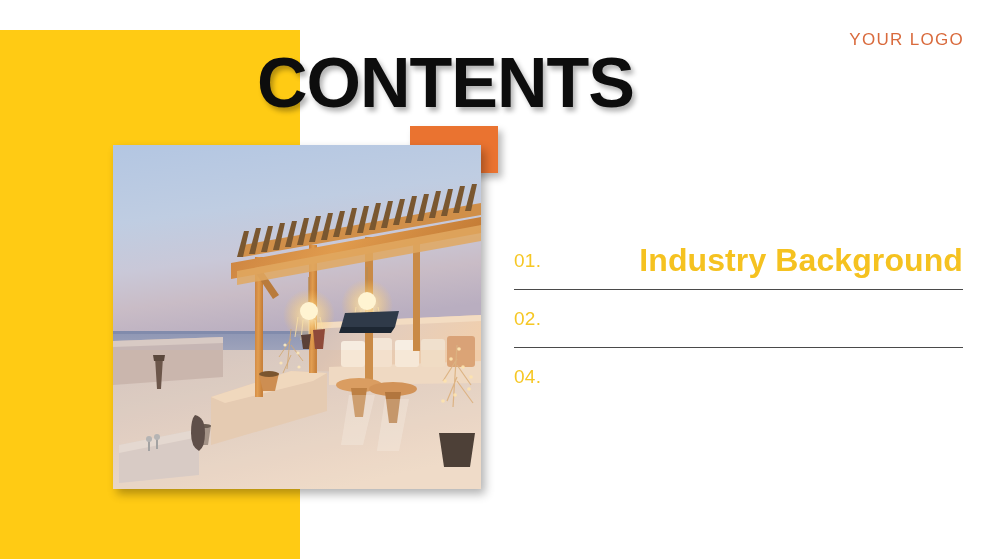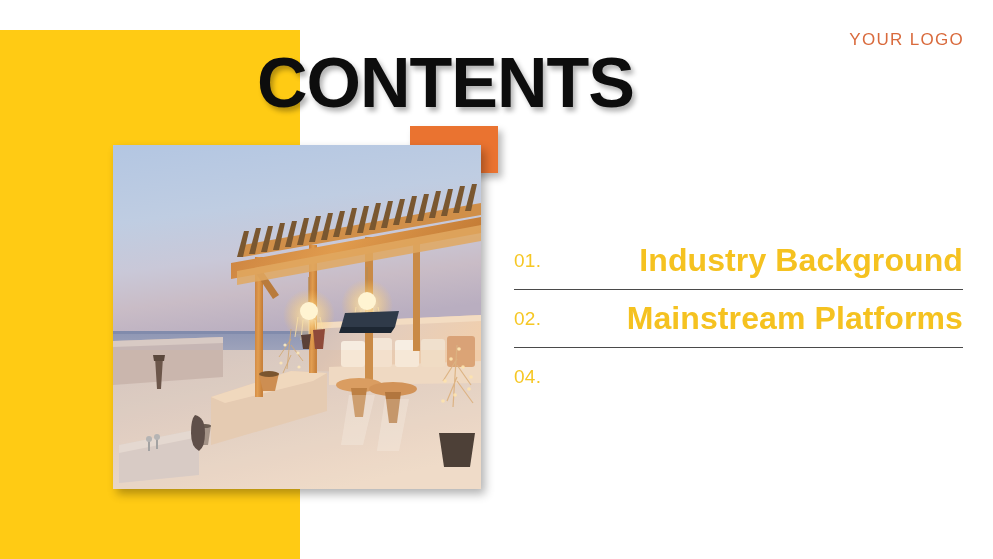--- a/index.html
+++ b/index.html
@@ -303,20 +303,19 @@
 
   <div class="logo">YOUR LOGO</div>
 
   <div class="toc">
     <div class="toc-row">
       <span class="toc-num">01.</span>
       <span class="toc-label">Industry Background</span>
     </div>
     <div class="toc-row">
       <span class="toc-num">02.</span>
-      <span class="toc-label">Mainstream Platforms</span>
     </div>
     <div class="toc-row">
       <span class="toc-num">04.</span>
     </div>
   </div>
 
 </div>
 
 </body></html>

